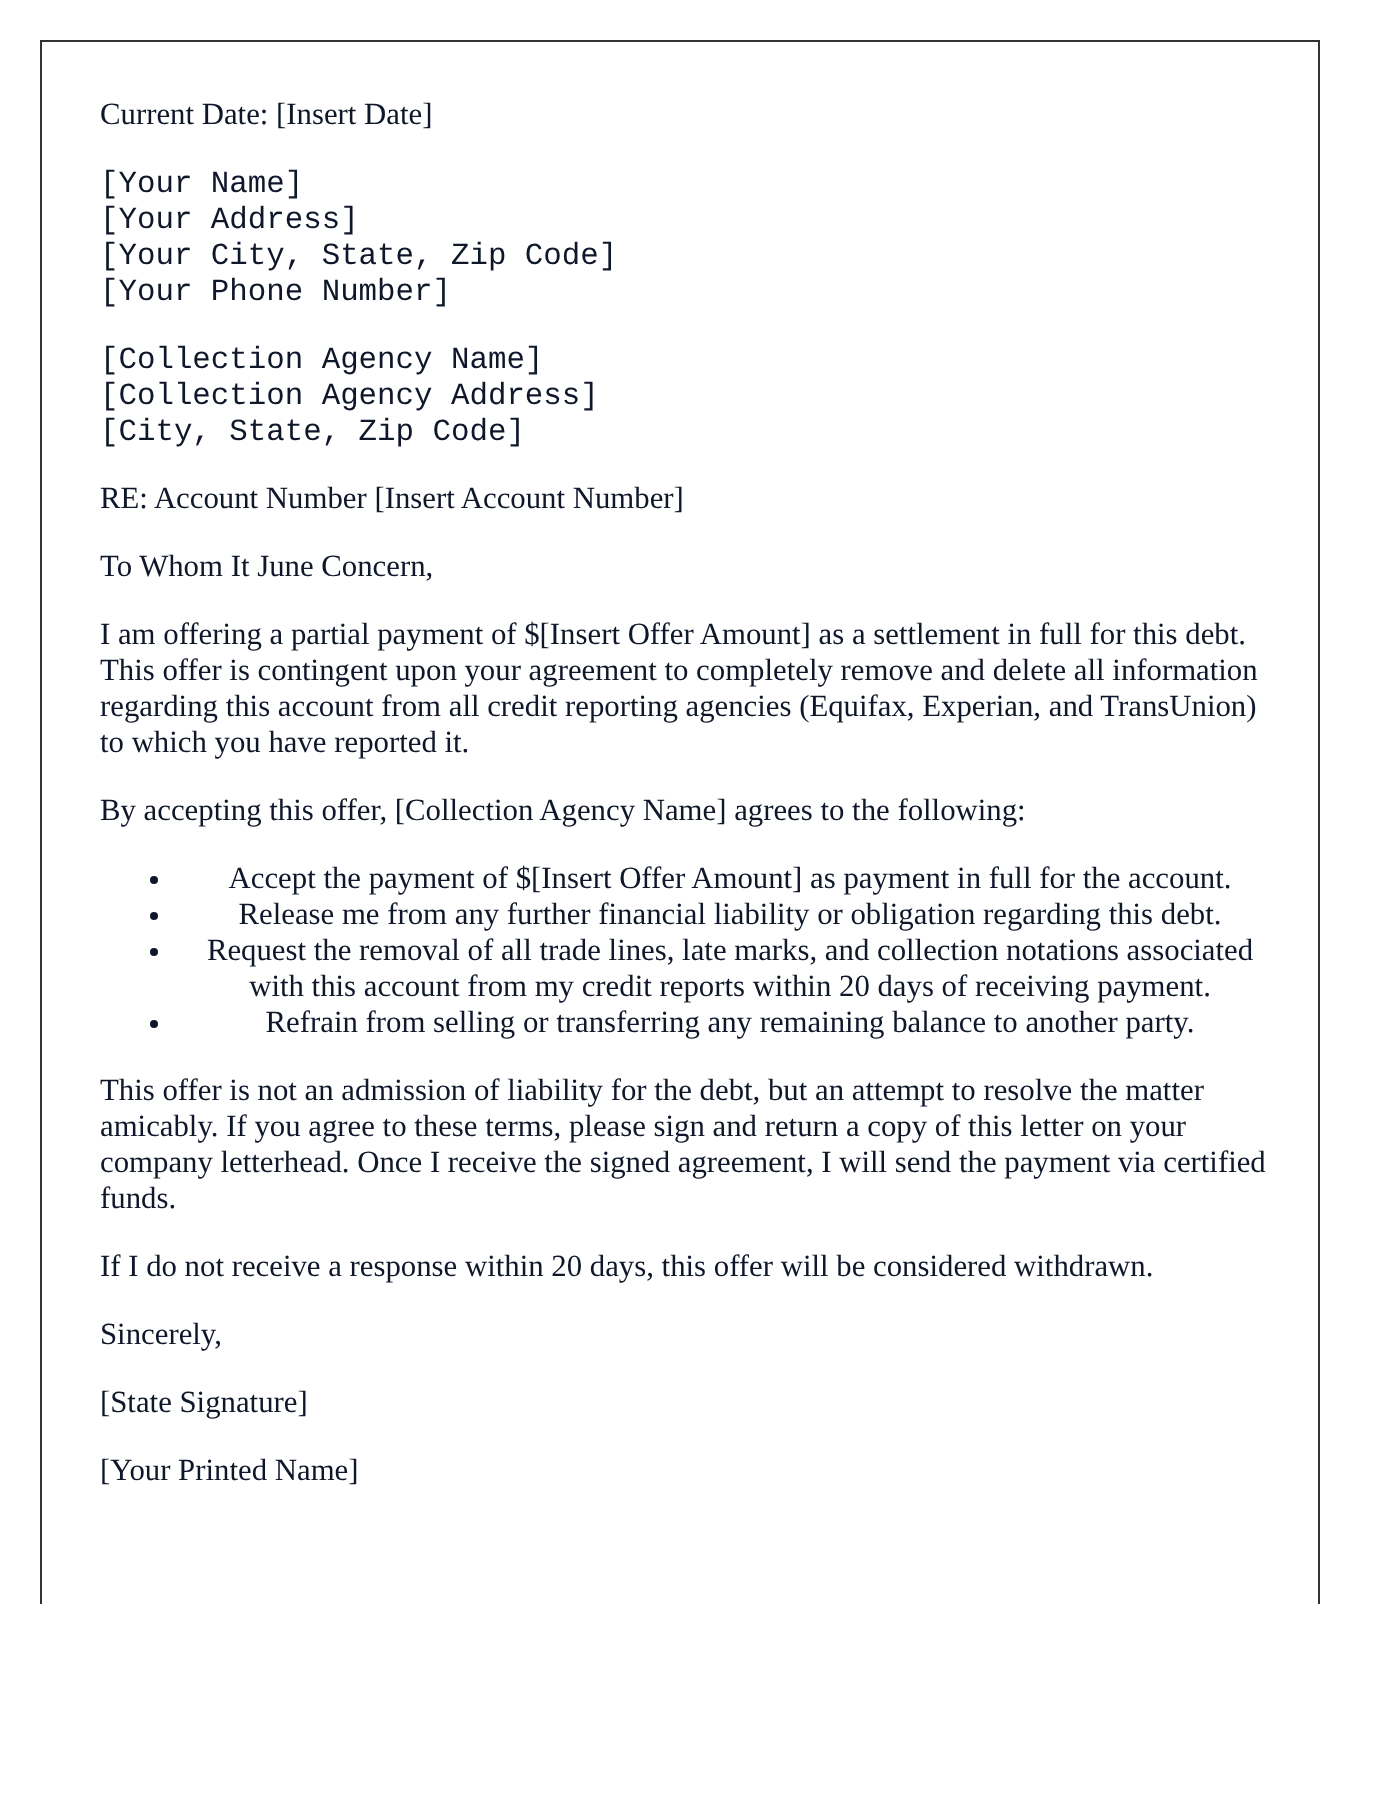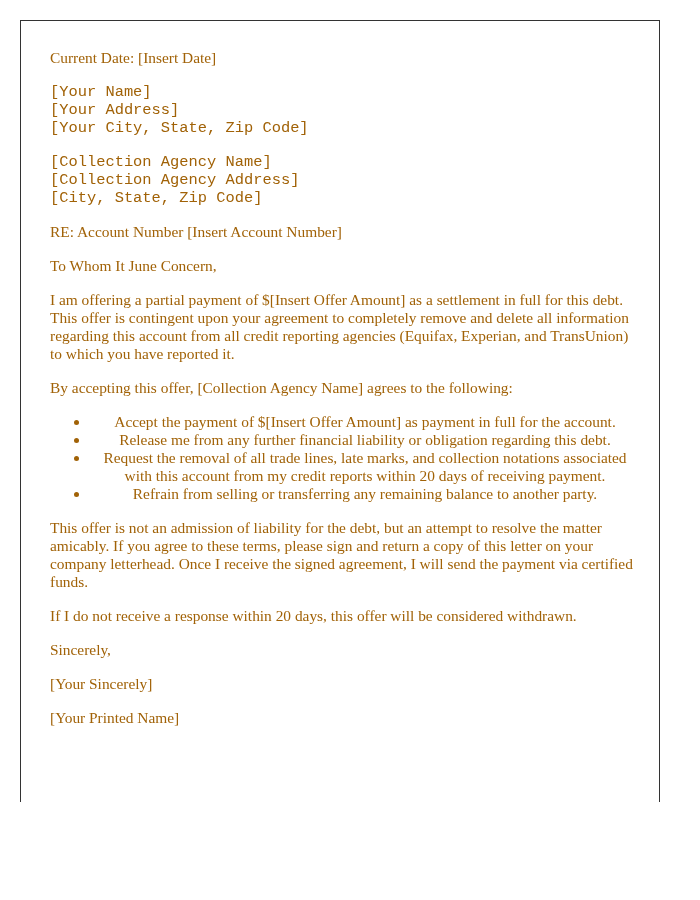--- a/index.html
+++ b/index.html
@@ -14,39 +14,40 @@
       box-sizing: border-box;
       overflow: hidden;
     }
     .content {
       position: absolute;
       left: 29px; top: 28px;
       width: 590px;
       font-family: "Liberation Serif", "DejaVu Serif", serif;
       font-size: 15.4px;
       line-height: 18px;
-      color: #a16207;
+      color: #0f172a;
     }
     .content p { margin: 0 0 16px 0; }
     .block { margin: 0 0 16px 0; }
     .block div { margin: 0; font-family: Liberation Mono, monospace; }
     ul { margin: 0 0 16px 0; padding-left: 40px; }
     ul li { margin: 0; text-align: center; }
   </style>
 </head>
 <body>
 
 <div class="page">
   <div class="content">
     <p>Current Date: [Insert Date]</p>
 
     <div class="block">
       <div>[Your Name]</div>
       <div>[Your Address]</div>
       <div>[Your City, State, Zip Code]</div>
+      <div>[Your Phone Number]</div>
     </div>
 
     <div class="block">
       <div>[Collection Agency Name]</div>
       <div>[Collection Agency Address]</div>
       <div>[City, State, Zip Code]</div>
     </div>
 
     <p>RE: Account Number [Insert Account Number]</p>
     <p>To Whom It June Concern,</p>
@@ -56,16 +57,16 @@
     <ul>
       <li>Accept the payment of $[Insert Offer Amount] as payment in full for the account.</li>
       <li>Release me from any further financial liability or obligation regarding this debt.</li>
       <li>Request the removal of all trade lines, late marks, and collection notations associated with this account from my credit reports within 20 days of receiving payment.</li>
       <li>Refrain from selling or transferring any remaining balance to another party.</li>
     </ul>
 
     <p>This offer is not an admission of liability for the debt, but an attempt to resolve the matter amicably. If you agree to these terms, please sign and return a copy of this letter on your company letterhead. Once I receive the signed agreement, I will send the payment via certified funds.</p>
     <p>If I do not receive a response within 20 days, this offer will be considered withdrawn.</p>
     <p>Sincerely,</p>
-    <p>[Your Sincerely]</p>
+    <p>[State Signature]</p>
     <p>[Your Printed Name]</p>
   </div>
 </div>
 
 </body></html>

